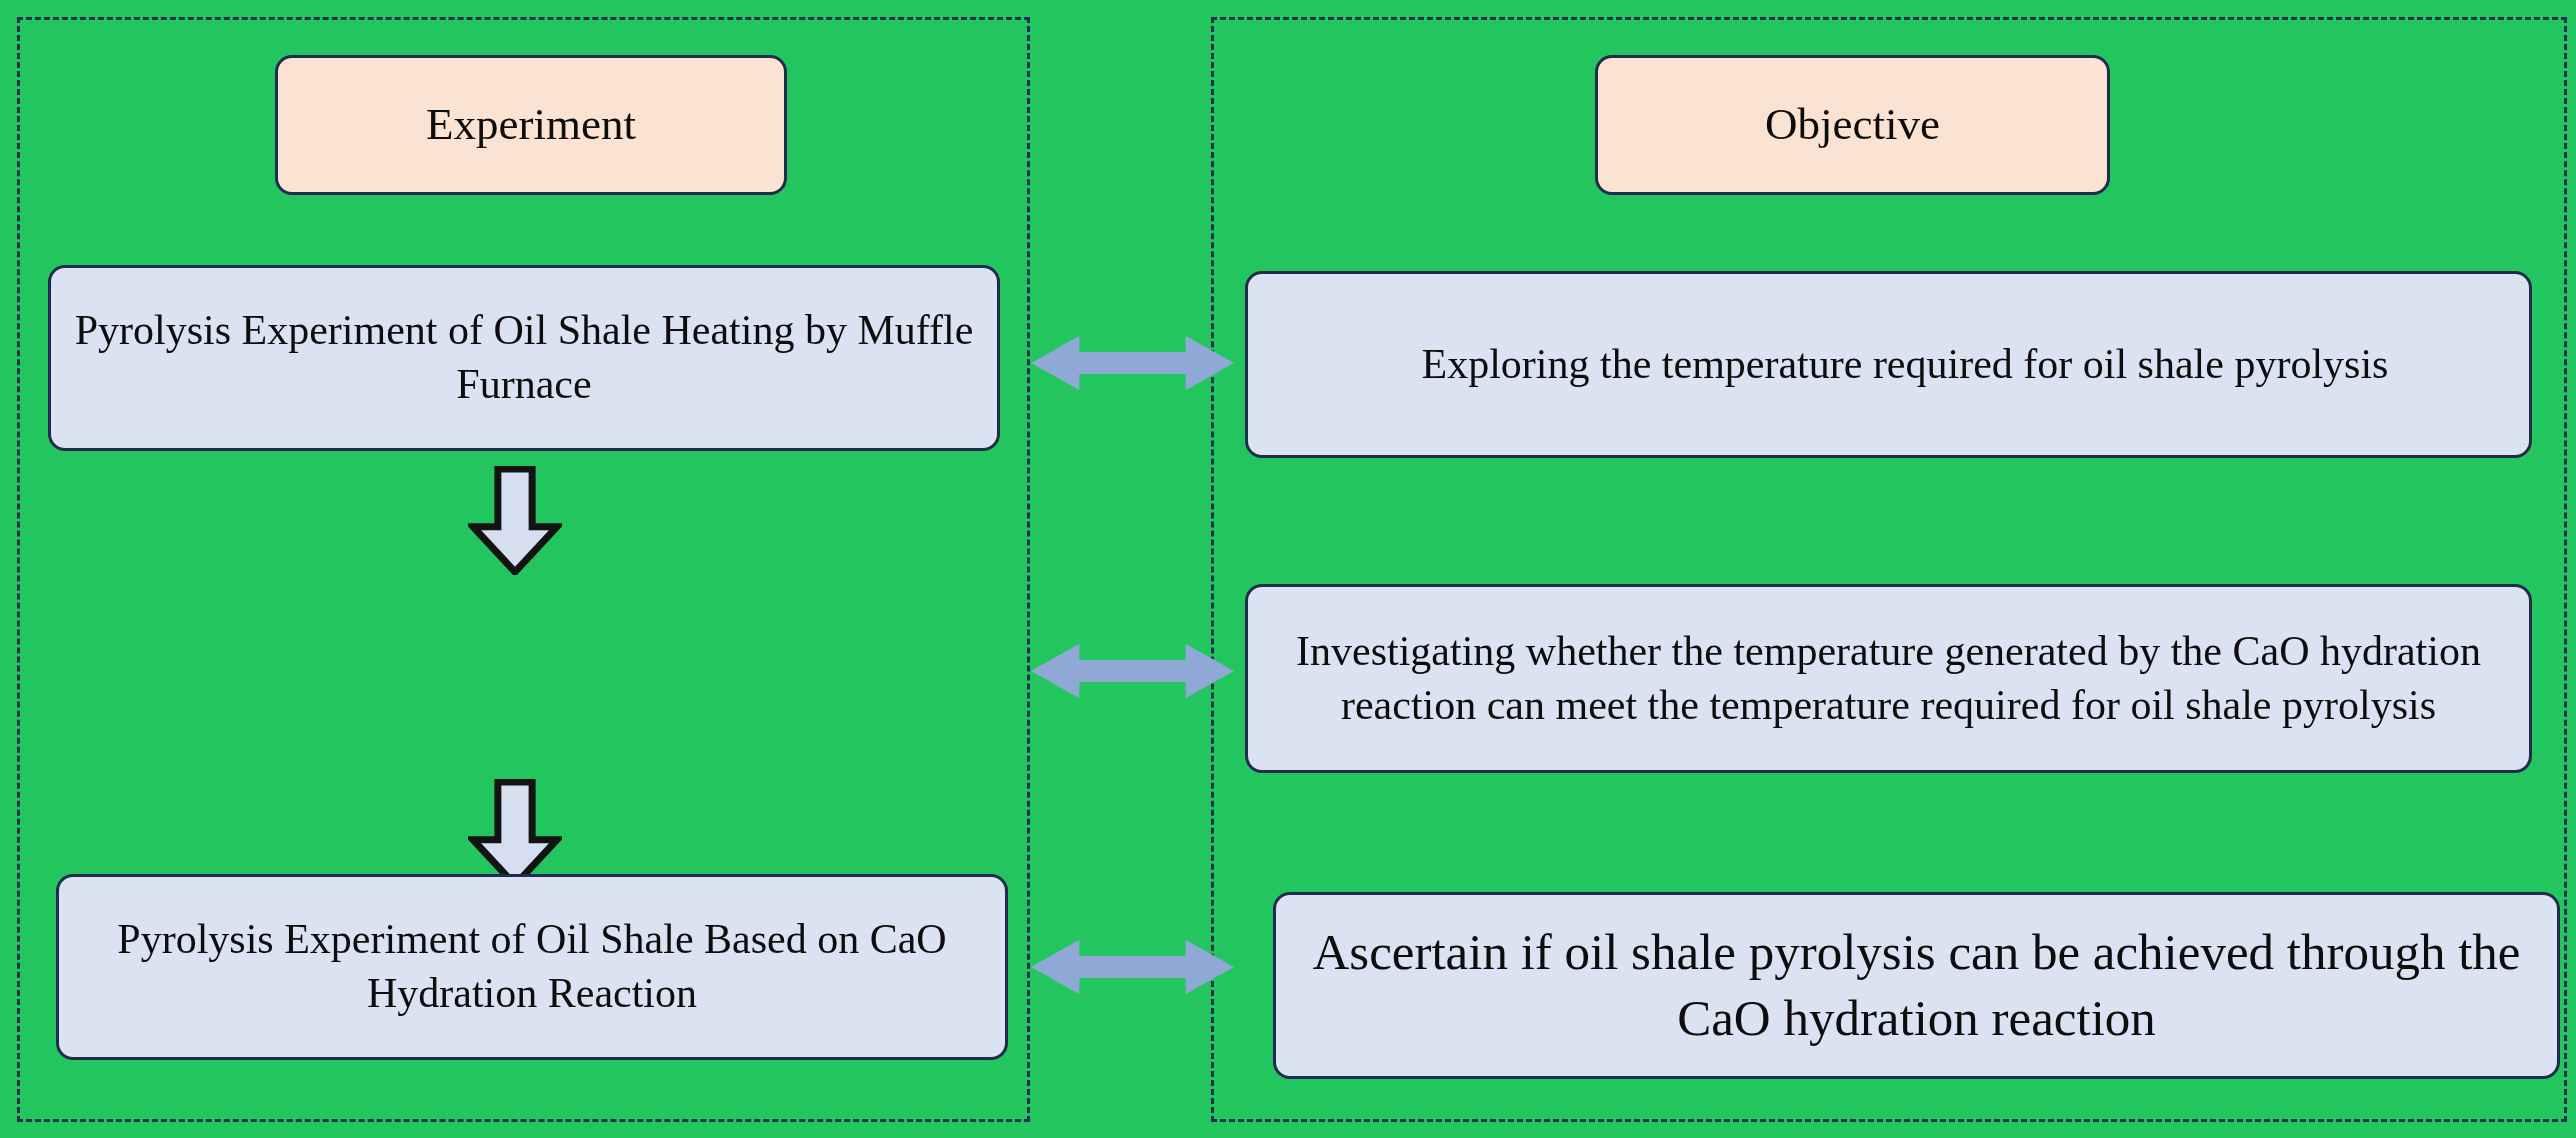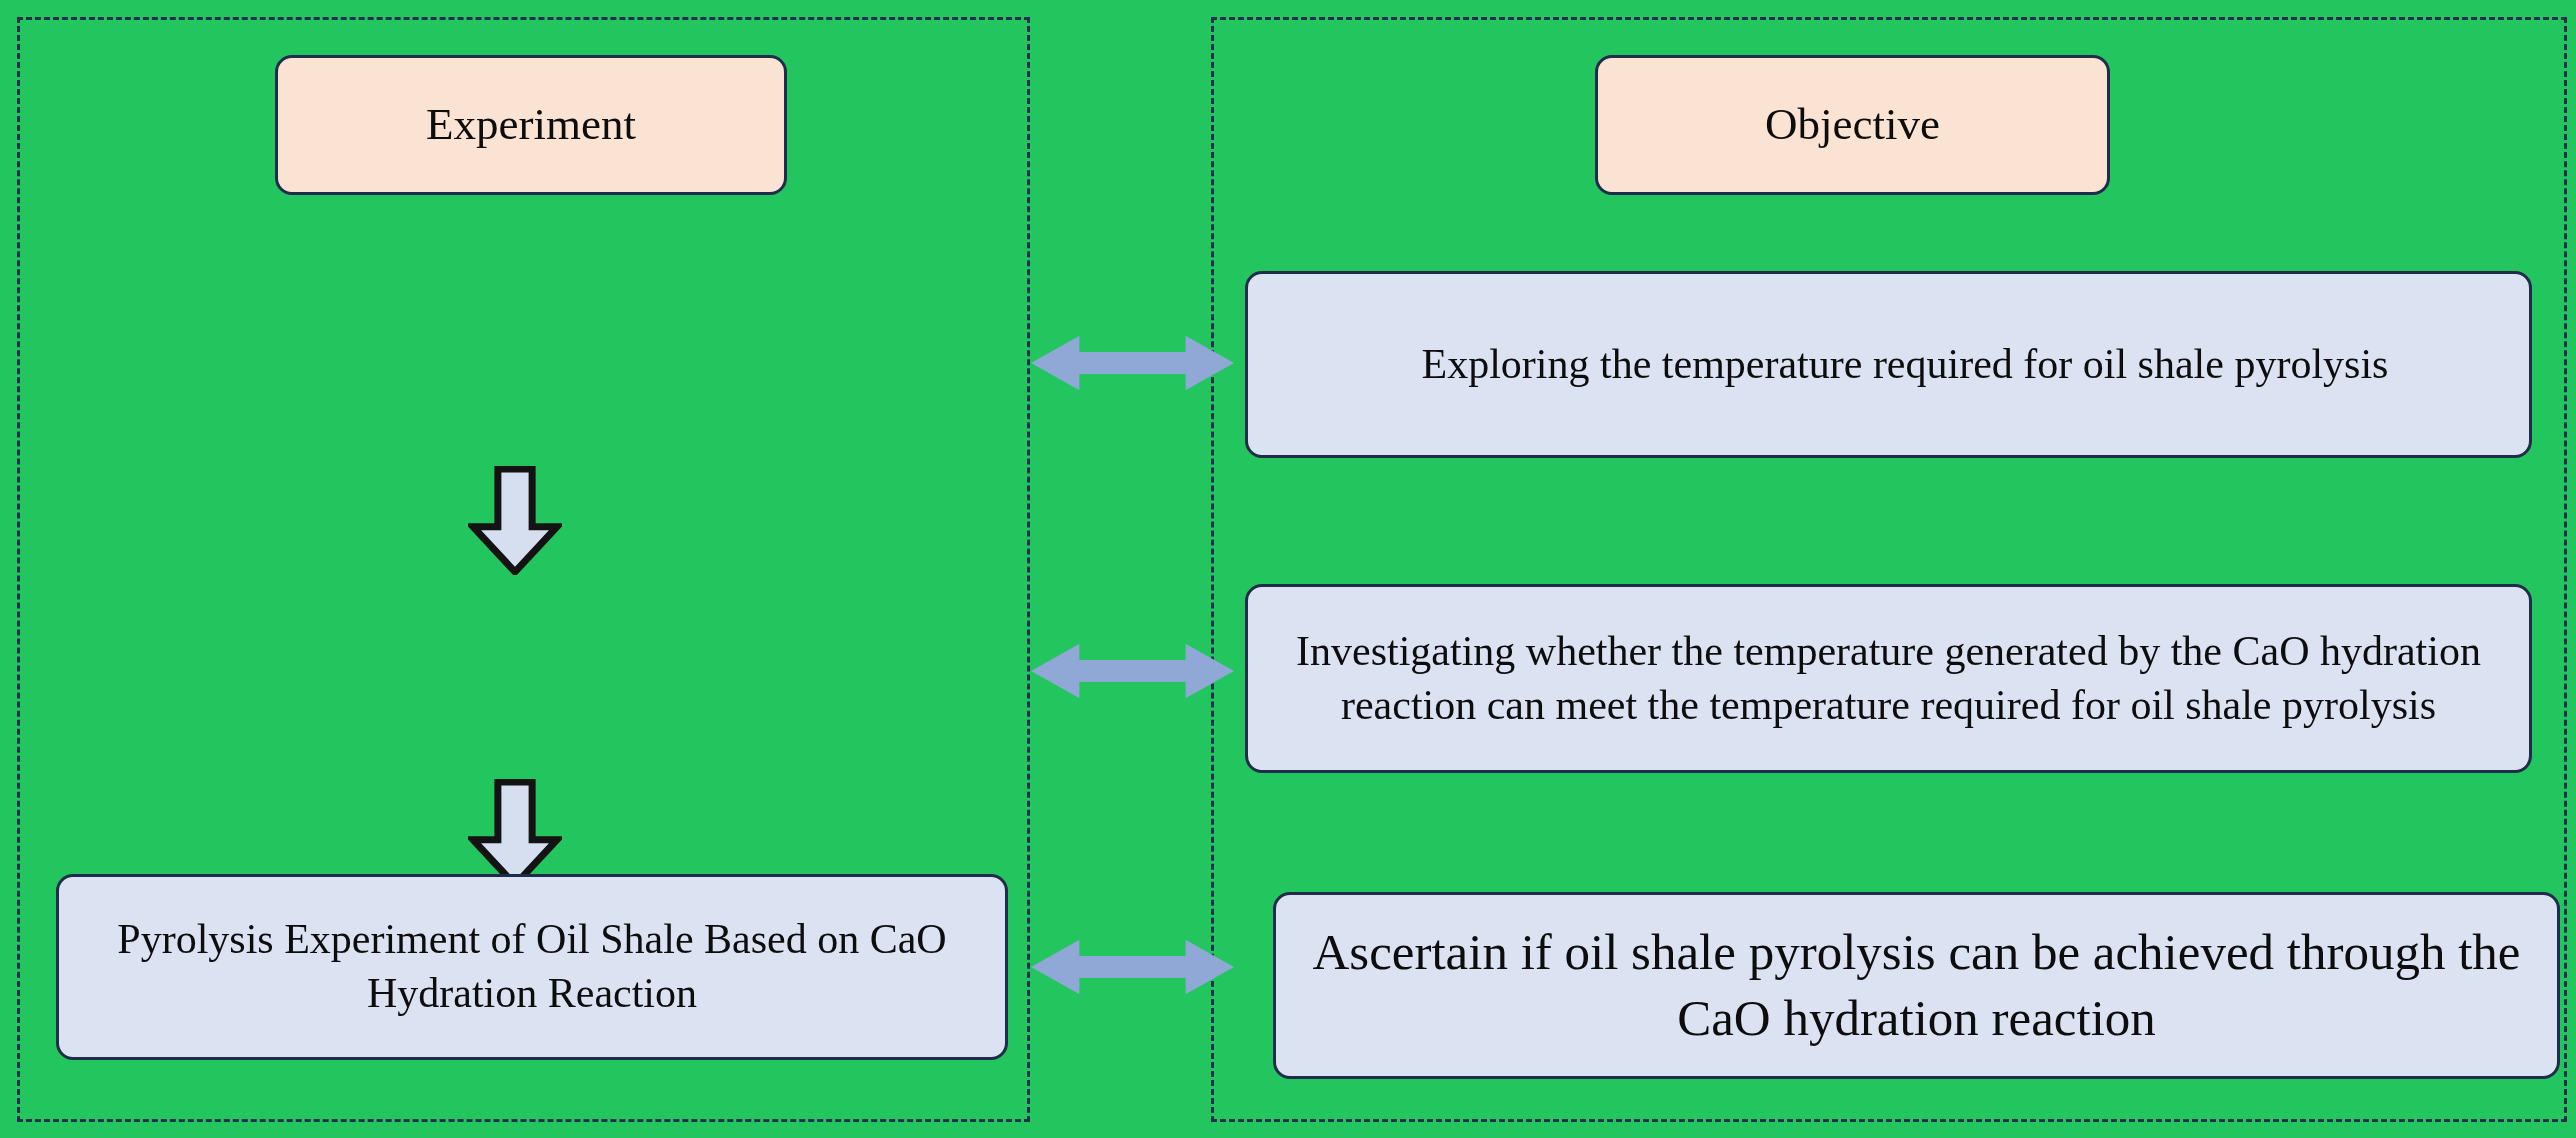--- a/index.html
+++ b/index.html
@@ -94,20 +94,23 @@
 <body>
 
 <div id="canvas">
 
   <div class="panel" id="panel-experiment"></div>
 
   <div class="box box-header" id="box-experiment-header">
     <span>Experiment</span>
   </div>
 
+  <div class="box box-body" id="box-exp-1">
+    <span>Pyrolysis Experiment of Oil Shale Heating by Muffle Furnace</span>
+  </div>
 
   <div class="down-arrow" id="down-arrow-1">
     <svg viewBox="0 0 120 140" width="94" height="109" aria-hidden="true">
       <polygon points="38,4 82,4 82,78 114,78 60,136 6,78 38,78" fill="#d6dff0" stroke="#131313" stroke-width="9" stroke-linejoin="miter"></polygon>
     </svg>
   </div>
 
 
   <div class="down-arrow" id="down-arrow-2">
     <svg viewBox="0 0 120 140" width="94" height="109" aria-hidden="true">

